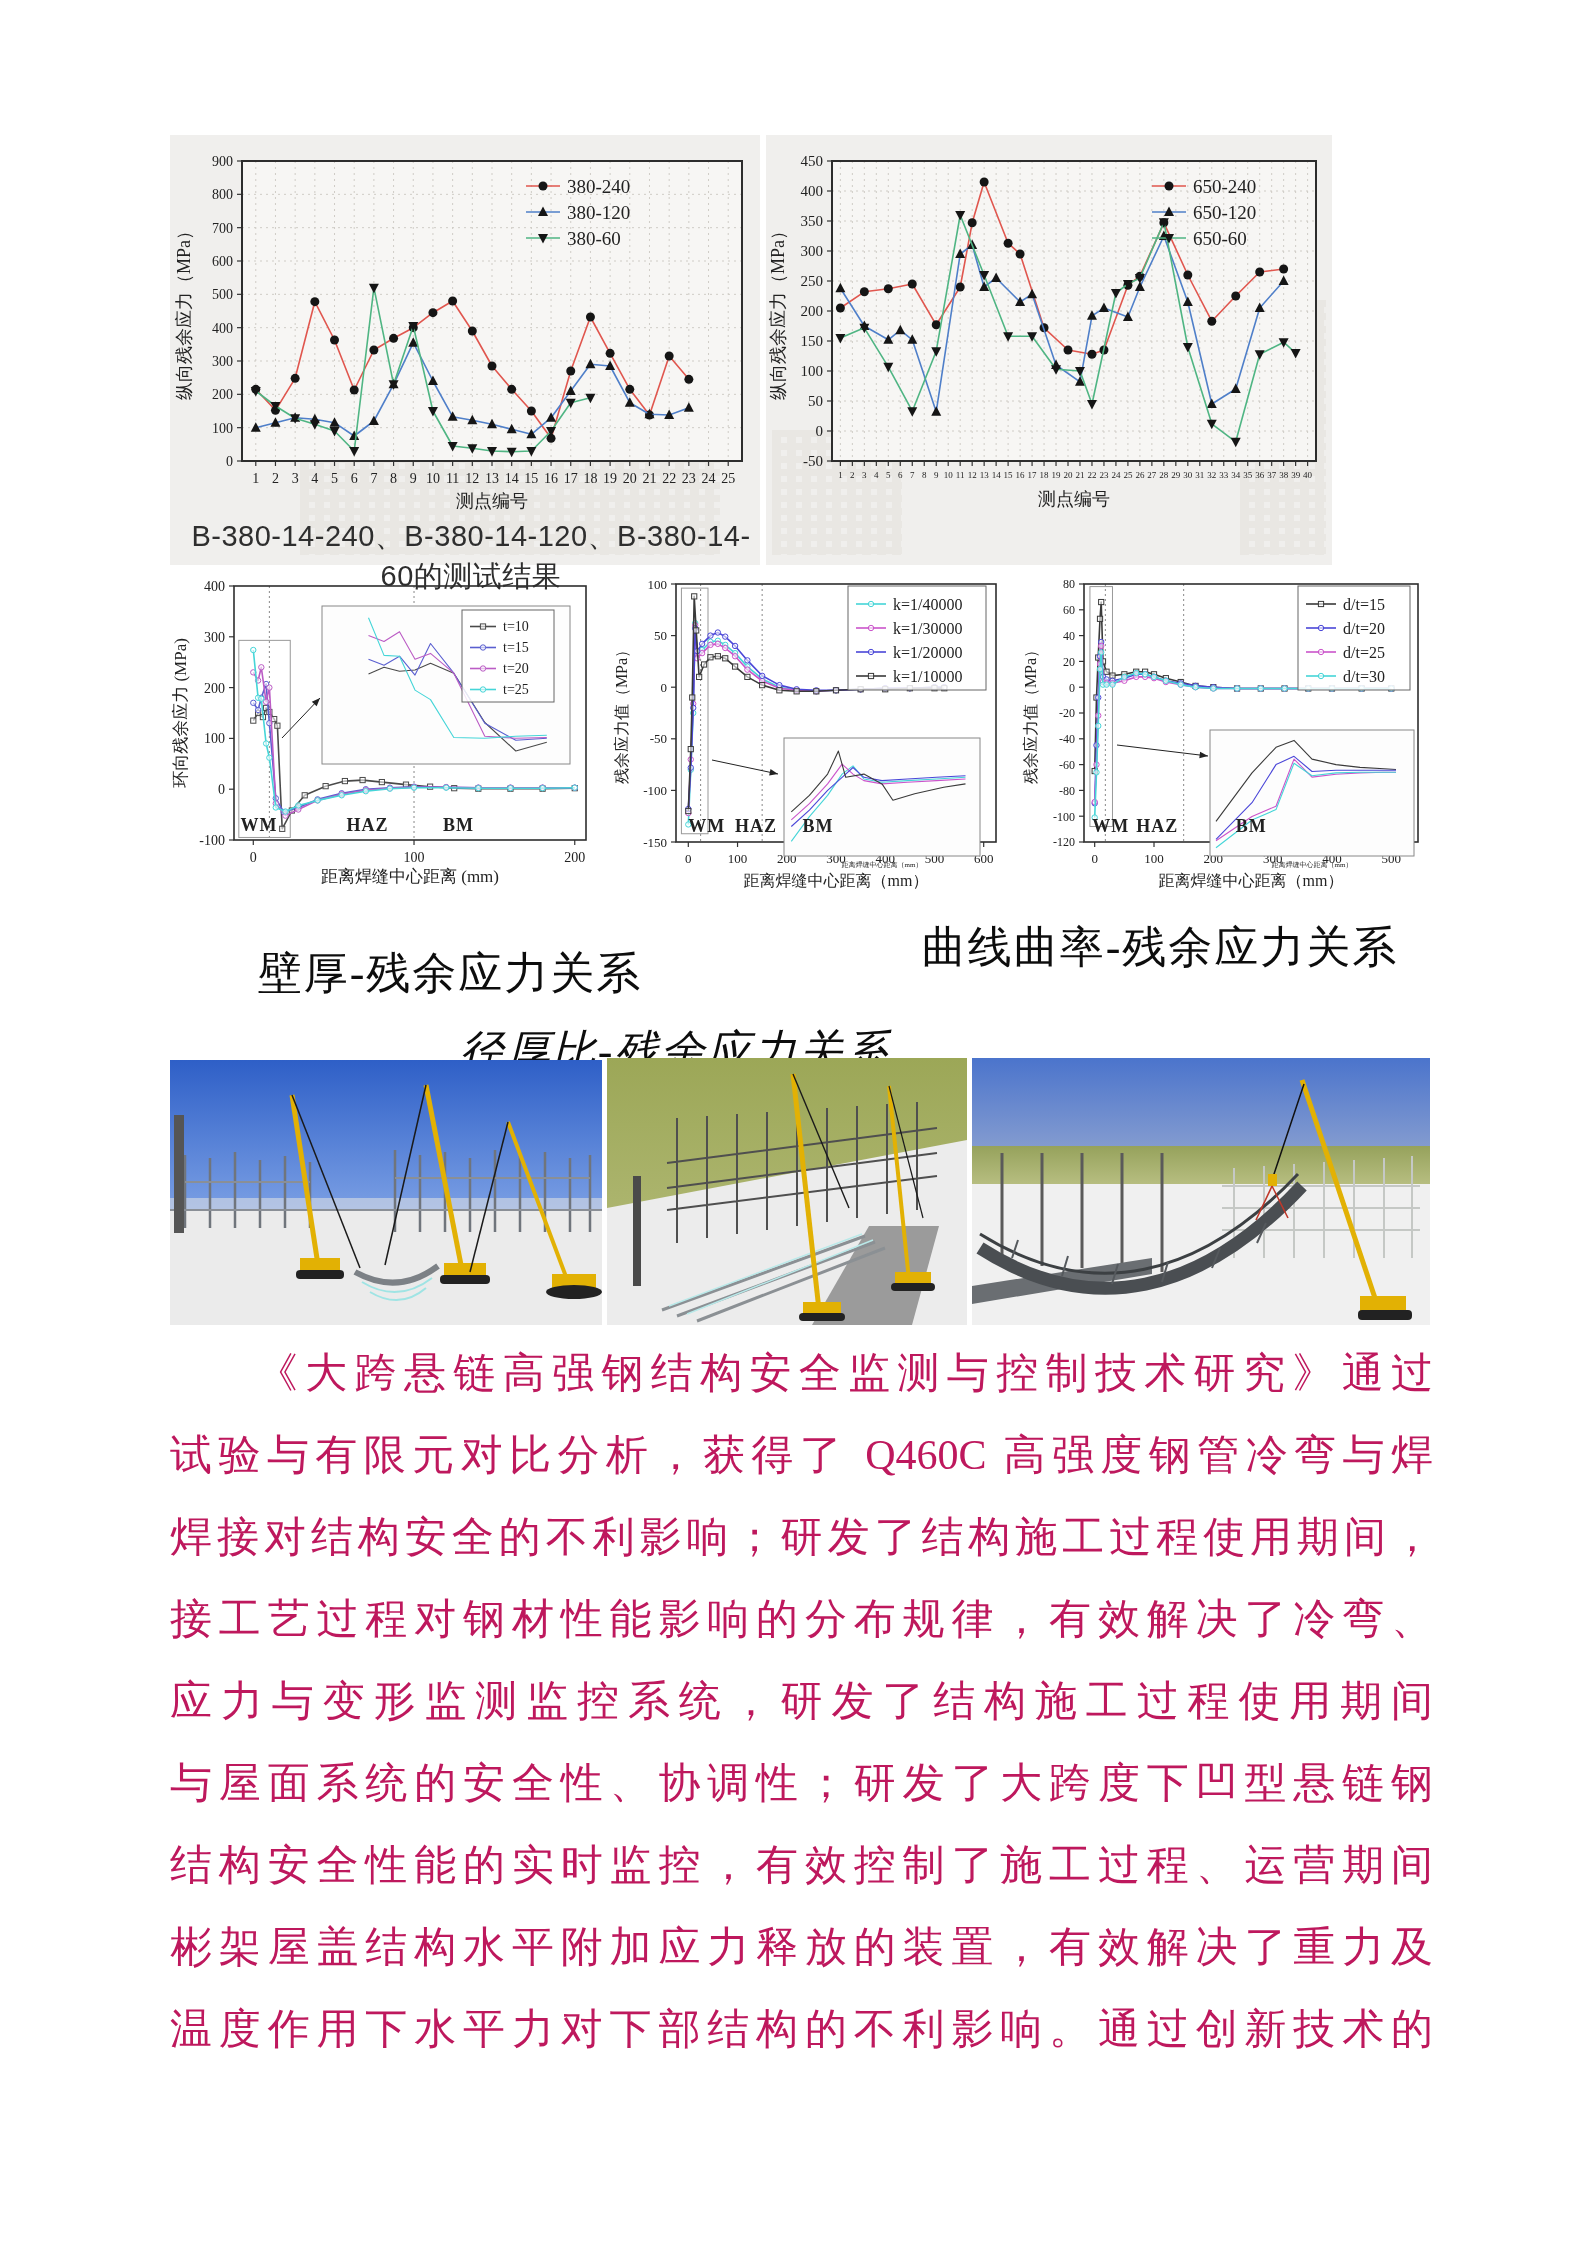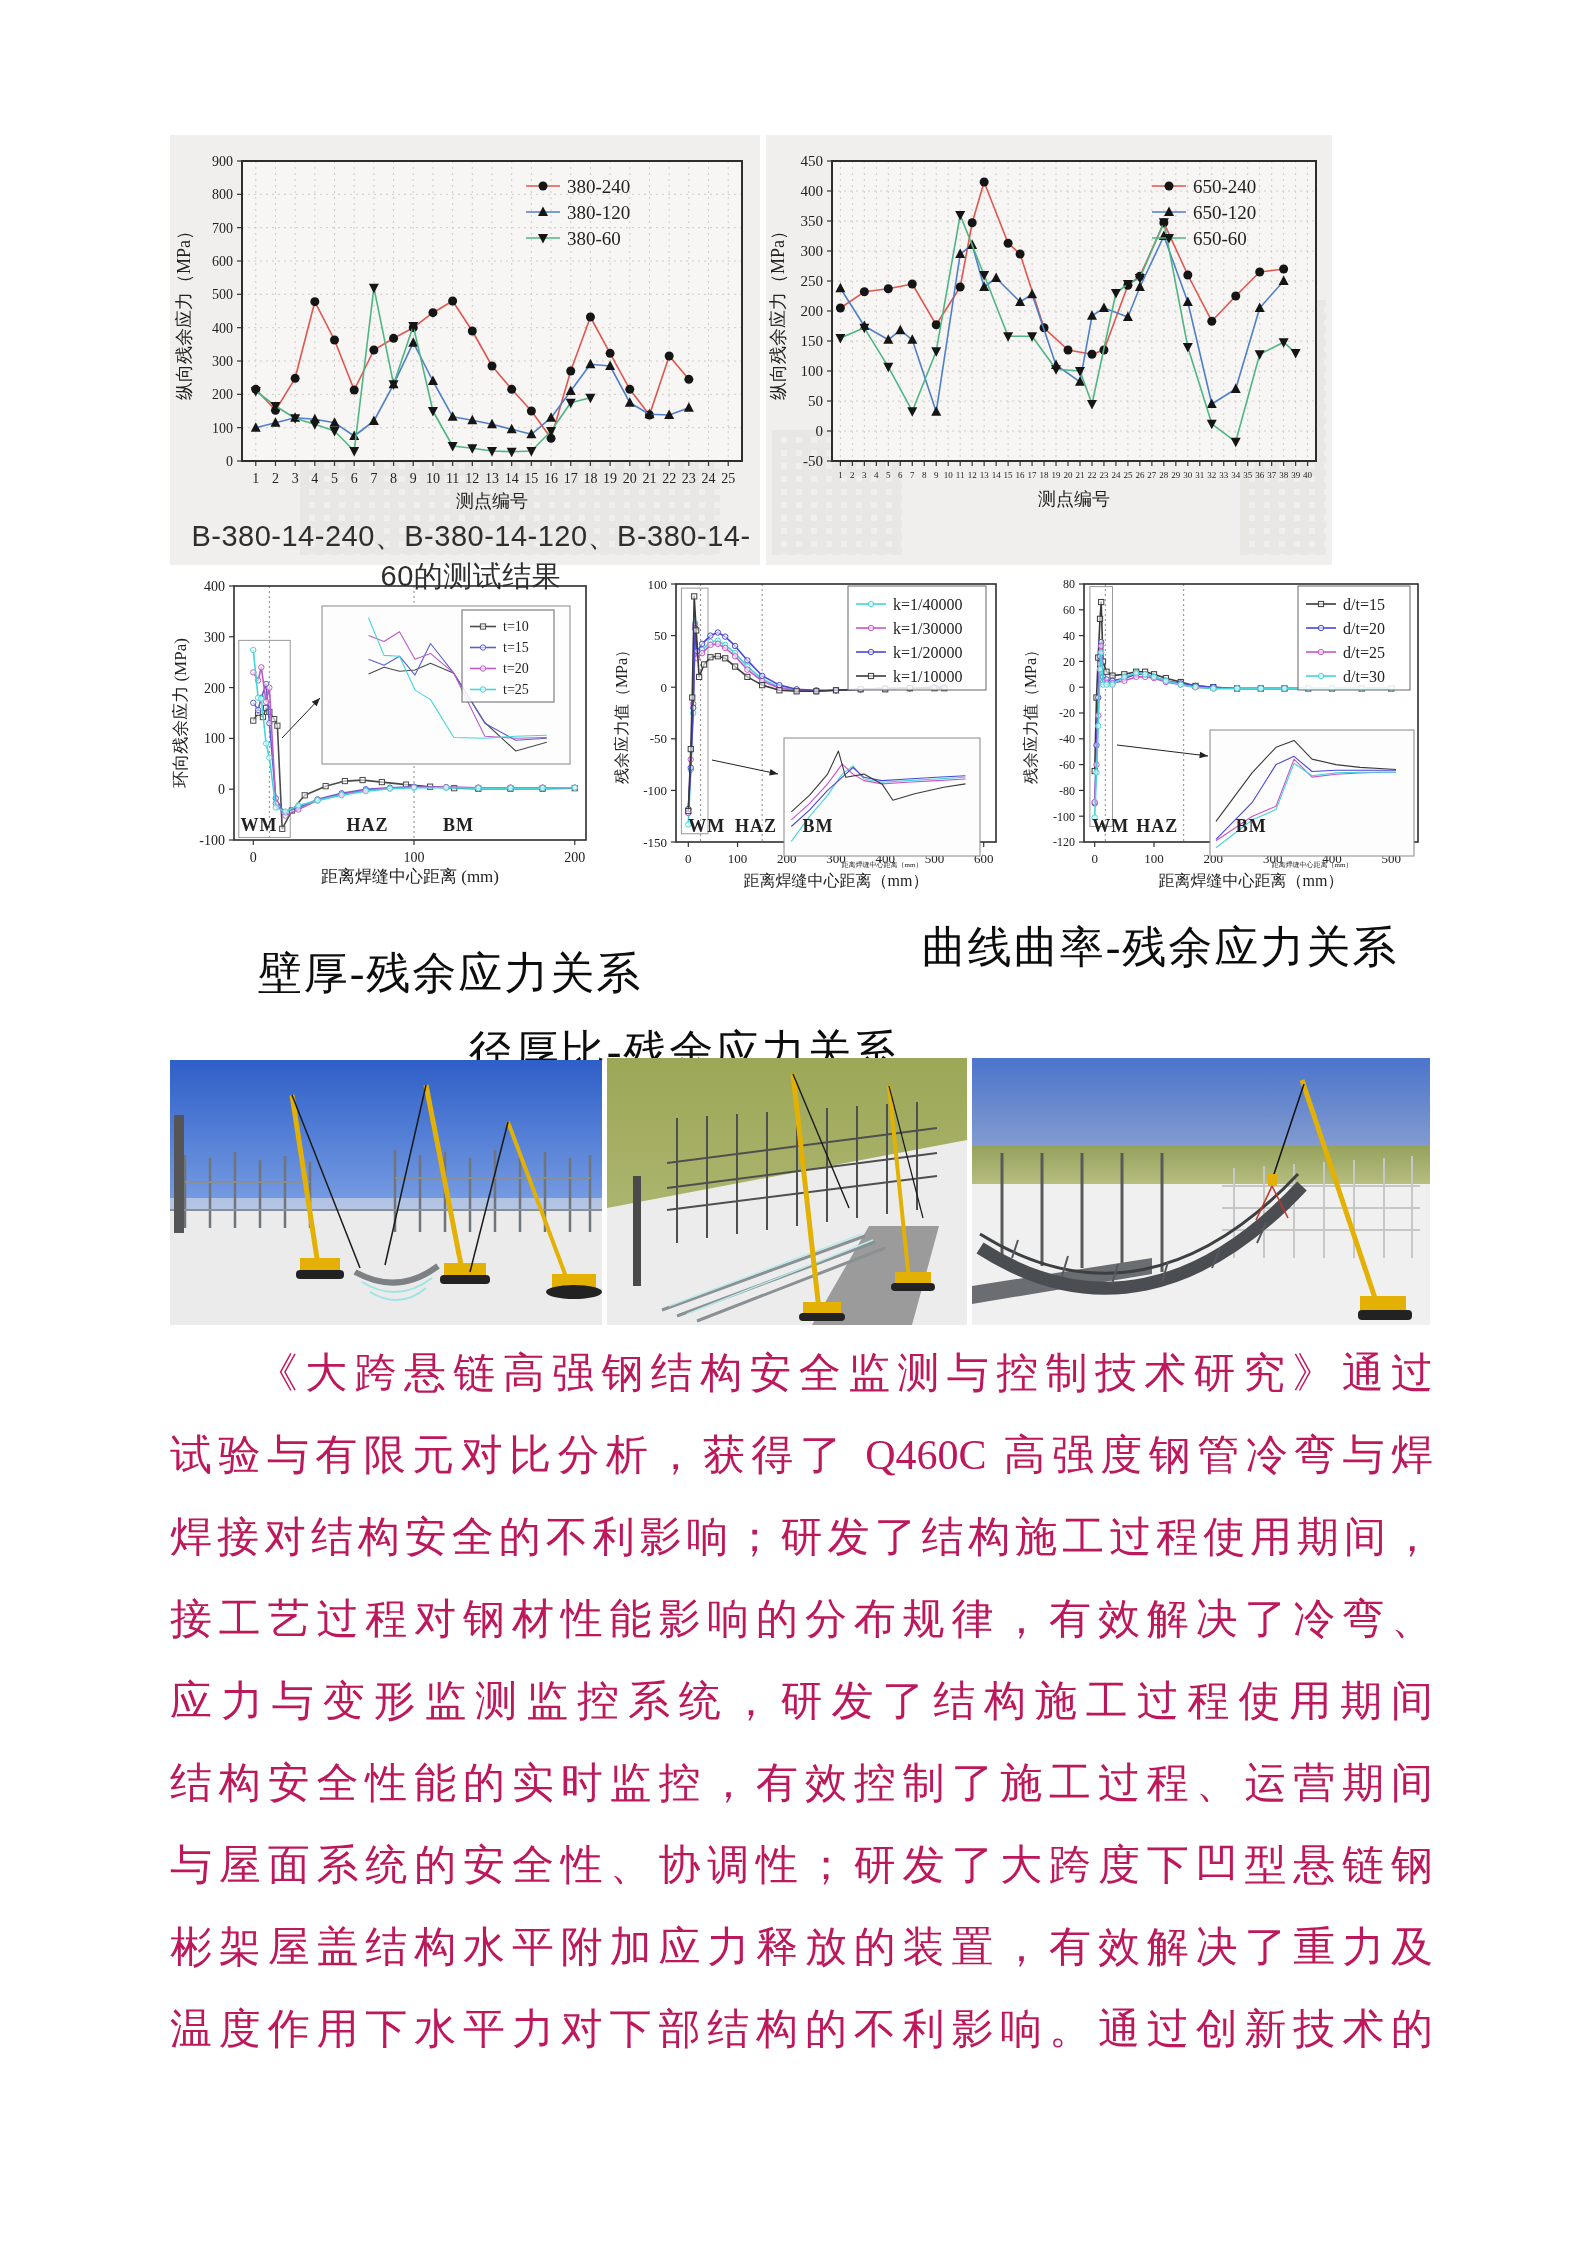--- a/index.html
+++ b/index.html
@@ -15,21 +15,21 @@
       background:repeating-linear-gradient(90deg,#e3e0db 0 9px,rgba(0,0,0,0) 9px 15px),
                  repeating-linear-gradient(180deg,#e3e0db 0 7px,rgba(0,0,0,0) 7px 13px);}
   .rowchart{position:absolute;background:#fff;}
   #svgC{left:170px;top:570px;}
   #svgD{left:612px;top:570px;}
   #svgE{left:1022px;top:570px;}
   svg text{fill:#222;font-family:"Liberation Serif",serif;}
   .figcap{position:absolute;font-size:44px;color:#0d0d0d;text-align:center;letter-spacing:2px;margin-top:32px;}
   #capWall{left:170px;top:912px;width:560px;}
   #capCurv{left:845px;top:886px;width:630px;}
-  #capRatio{left:334px;top:990px;width:700px;}
+  #capRatio{left:325px;top:990px;width:700px;font-style:italic;}
   .photo{position:absolute;}
   #photo1{left:170px;top:1060px;}
   #photo2{left:607px;top:1058px;}
   #photo3{left:972px;top:1058px;}
   #para{position:absolute;left:170px;top:1332px;width:1263px;font-size:42px;color:#be185d;}
   .pline{line-height:82px;white-space:nowrap;text-align:justify;text-align-last:justify;}
   .pline.first{text-indent:86px;}
 </style>
 </head>
 <body>
@@ -1014,19 +1014,19 @@
         <rect x="386" y="252" width="54" height="10" rx="4" fill="#222"></rect>
     </g>
   </svg>
 
   <div id="para">
       <div class="pline first">《大跨悬链高强钢结构安全监测与控制技术研究》通过</div>
       <div class="pline">试验与有限元对比分析，获得了 Q460C 高强度钢管冷弯与焊</div>
       <div class="pline">焊接对结构安全的不利影响；研发了结构施工过程使用期间，</div>
       <div class="pline">接工艺过程对钢材性能影响的分布规律，有效解决了冷弯、</div>
       <div class="pline">应力与变形监测监控系统，研发了结构施工过程使用期间</div>
+      <div class="pline">与屋面系统的安全性、协调性；研发了大跨度下凹型悬链钢</div>
       <div class="pline">结构安全性能的实时监控，有效控制了施工过程、运营期间</div>
-      <div class="pline">与屋面系统的安全性、协调性；研发了大跨度下凹型悬链钢</div>
       <div class="pline">彬架屋盖结构水平附加应力释放的装置，有效解决了重力及</div>
       <div class="pline">温度作用下水平力对下部结构的不利影响。通过创新技术的</div>
     </div>
 
 </div>
 
 </body></html>

